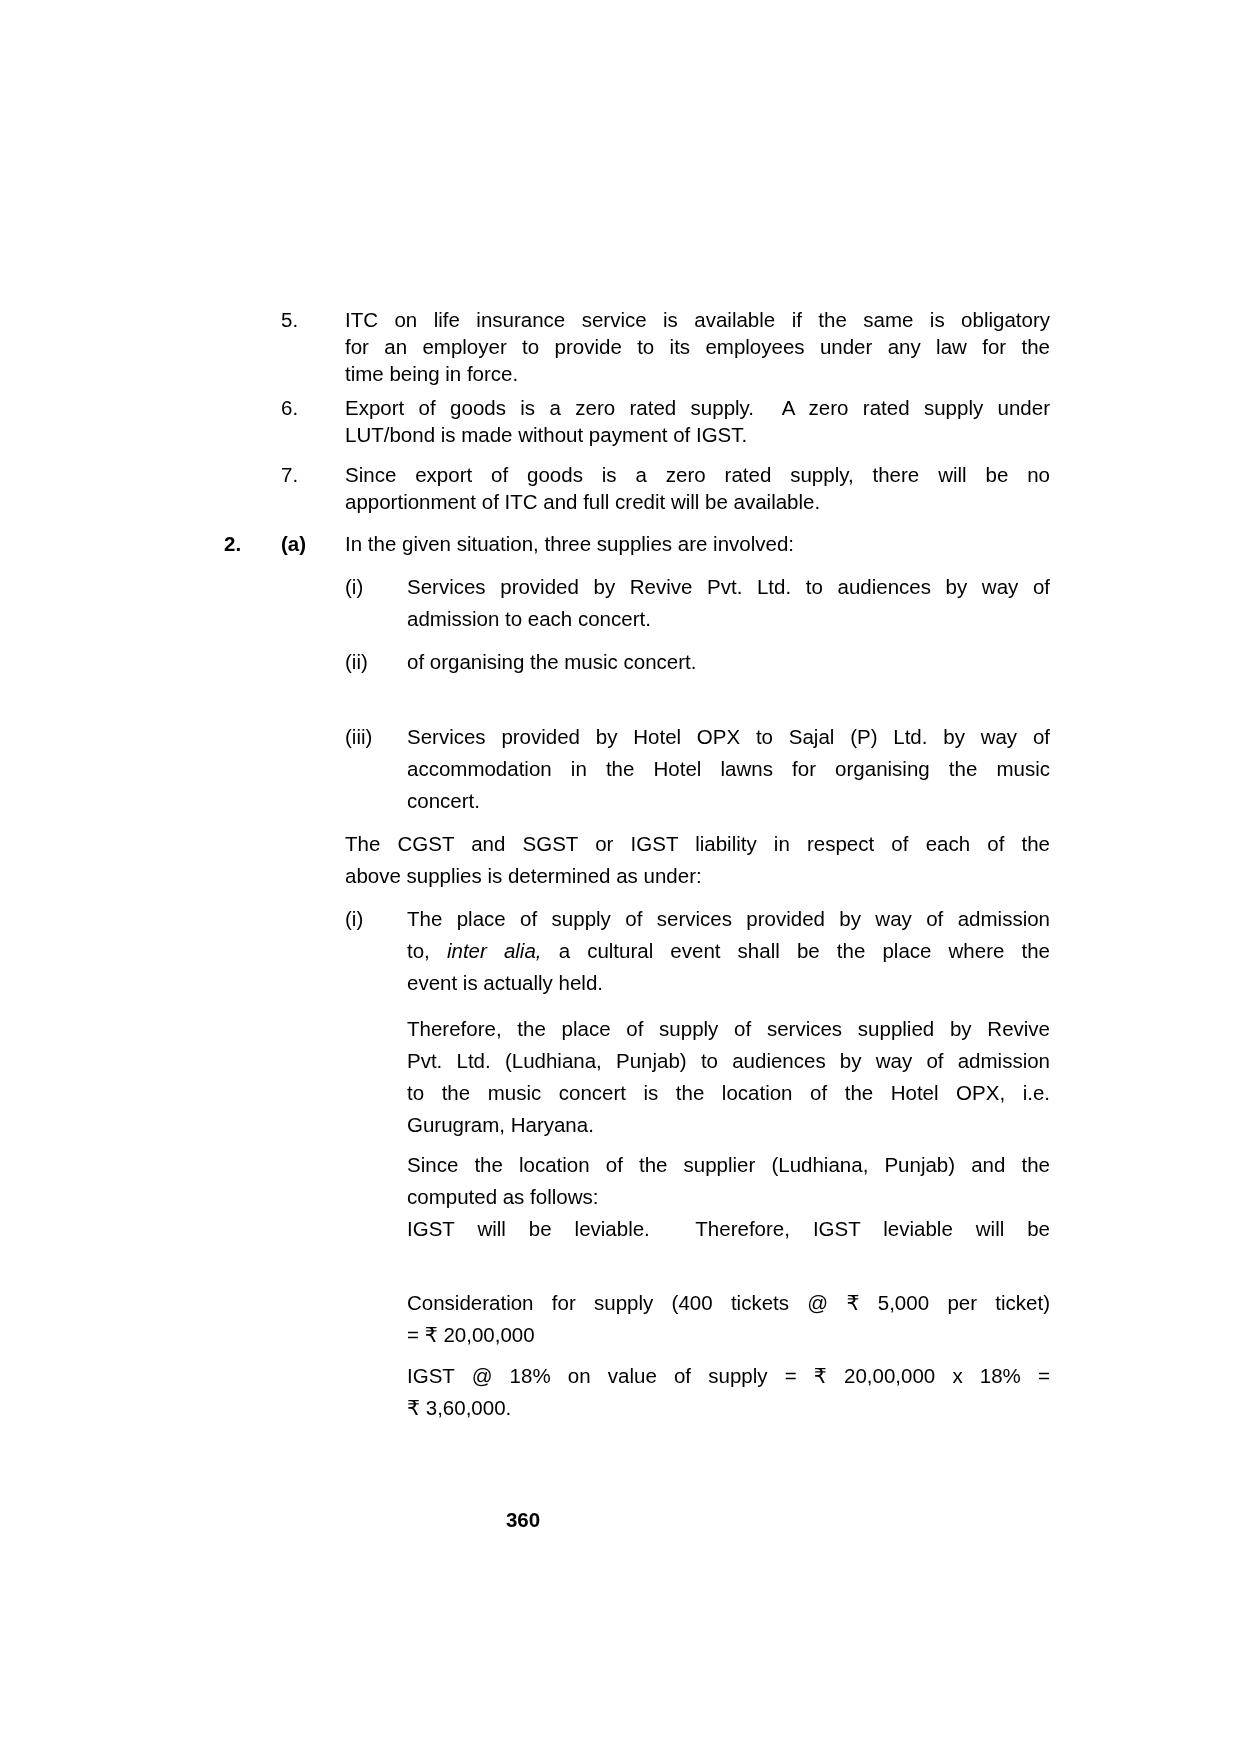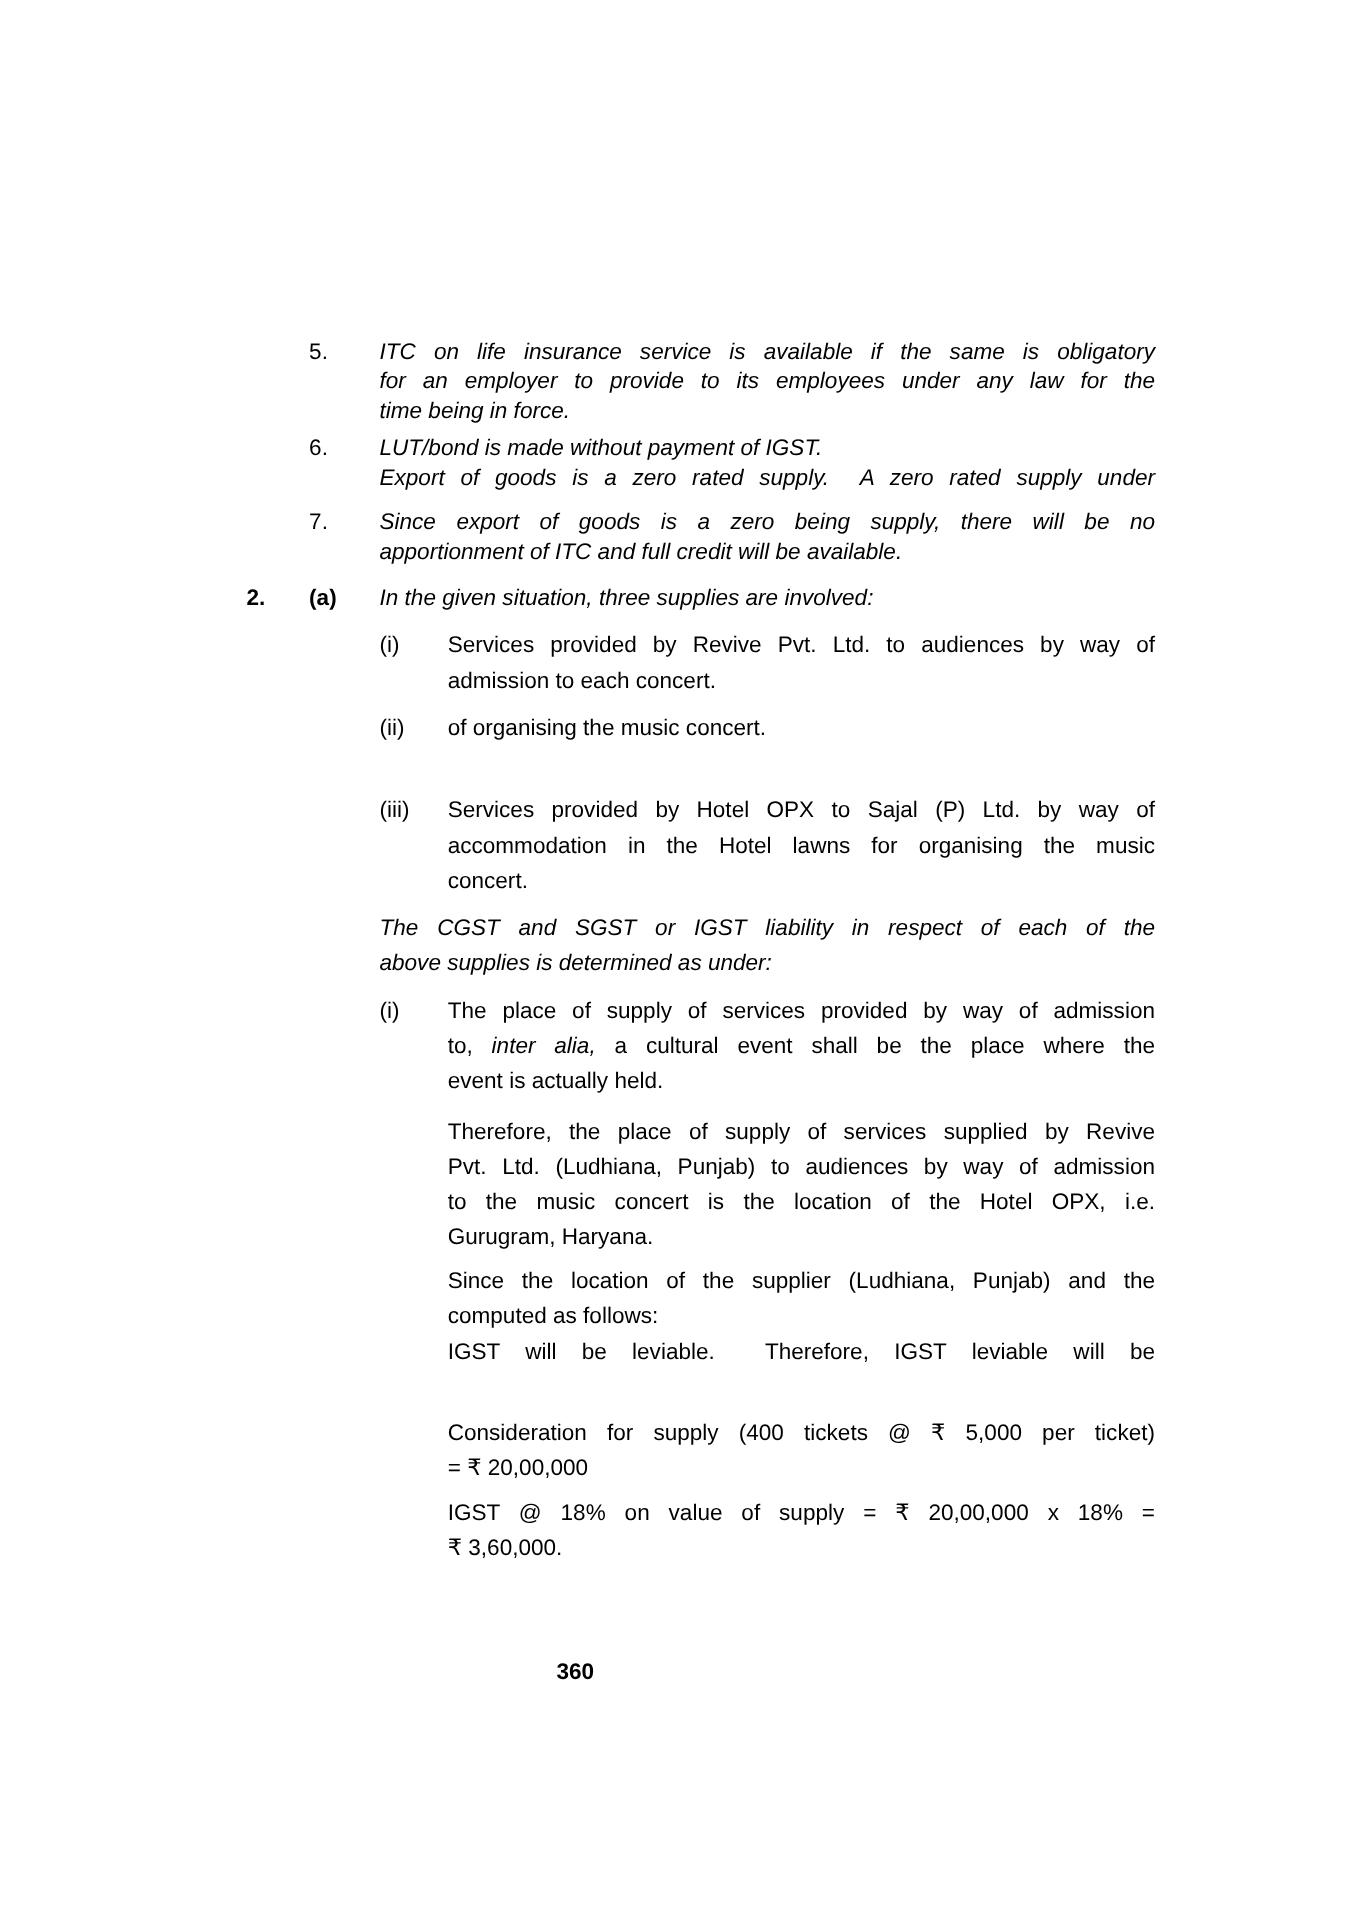--- a/index.html
+++ b/index.html
@@ -11,21 +11,21 @@
     background: #ffffff;
     color: #000000;
     font-family: "Liberation Sans", "DejaVu Sans", sans-serif;
     font-size: 20.5px;
     overflow: hidden;
   }
   .abs { position: absolute; }
   .col-q2num { left: 224px; width: 54px; }
   .col-num  { left: 281px; width: 60px; }
   .col-mk   { left: 345px; width: 60px; }
-  .col-body { left: 345px; width: 705px; font-style: italic; }
+  .col-body { left: 345px; width: 705px; }
   .col-sub  { left: 407px; width: 643px; }
   .lh27, .lh27 .ln { line-height: 27px; }
   .lh32, .lh32 .ln { line-height: 32px; }
   .ln { display: block; }
   .j { text-align: justify; text-align-last: justify; }
   .bold { font-weight: 700; }
   .page-num { left: 0; width: 1046px; text-align: center; top: 1506px; }
 </style>
 </head>
 <body>
@@ -34,27 +34,27 @@
 
   <div class="abs col-num lh27" style="top:306px">5.</div>
   <div class="abs col-body lh27" style="top:306px">
     <span class="ln j">ITC on life insurance service is available if the same is obligatory</span>
     <span class="ln j">for an employer to provide to its employees under any law for the</span>
     <span class="ln">time being in force.</span>
   </div>
 
   <div class="abs col-num lh27" style="top:394px">6.</div>
   <div class="abs col-body lh27" style="top:394px">
+    <span class="ln j">Export of goods is a zero rated supply.&nbsp; A zero rated supply under</span>
     <span class="ln">LUT/bond is made without payment of IGST.</span>
-    <span class="ln j">Export of goods is a zero rated supply.&nbsp; A zero rated supply under</span>
   </div>
 
   <div class="abs col-num lh27" style="top:461px">7.</div>
   <div class="abs col-body lh27" style="top:461px">
-    <span class="ln j">Since export of goods is a zero being supply, there will be no</span>
+    <span class="ln j">Since export of goods is a zero rated supply, there will be no</span>
     <span class="ln">apportionment of ITC and full credit will be available.</span>
   </div>
 
   <div class="abs col-q2num lh27 bold" style="top:530px">2.</div>
   <div class="abs col-num lh27 bold" style="top:530px">(a)</div>
   <div class="abs col-body lh27" style="top:530px">
     <span class="ln">In the given situation, three supplies are involved:</span>
   </div>
 
   <div class="abs col-mk lh32" style="top:571px">(i)</div>

